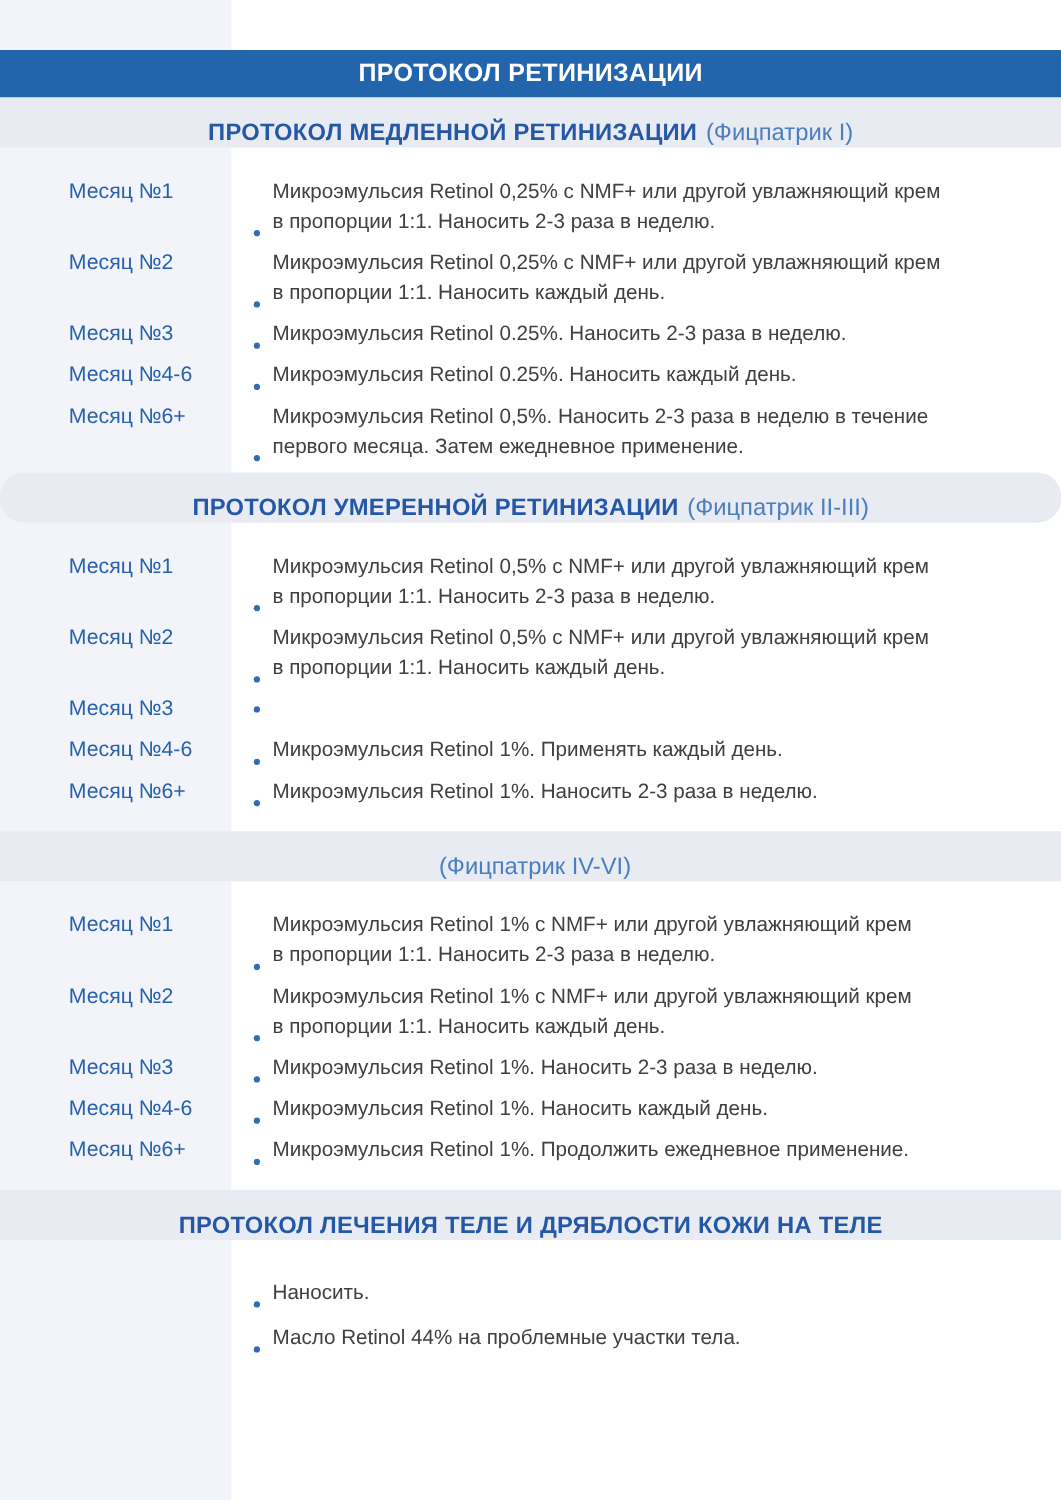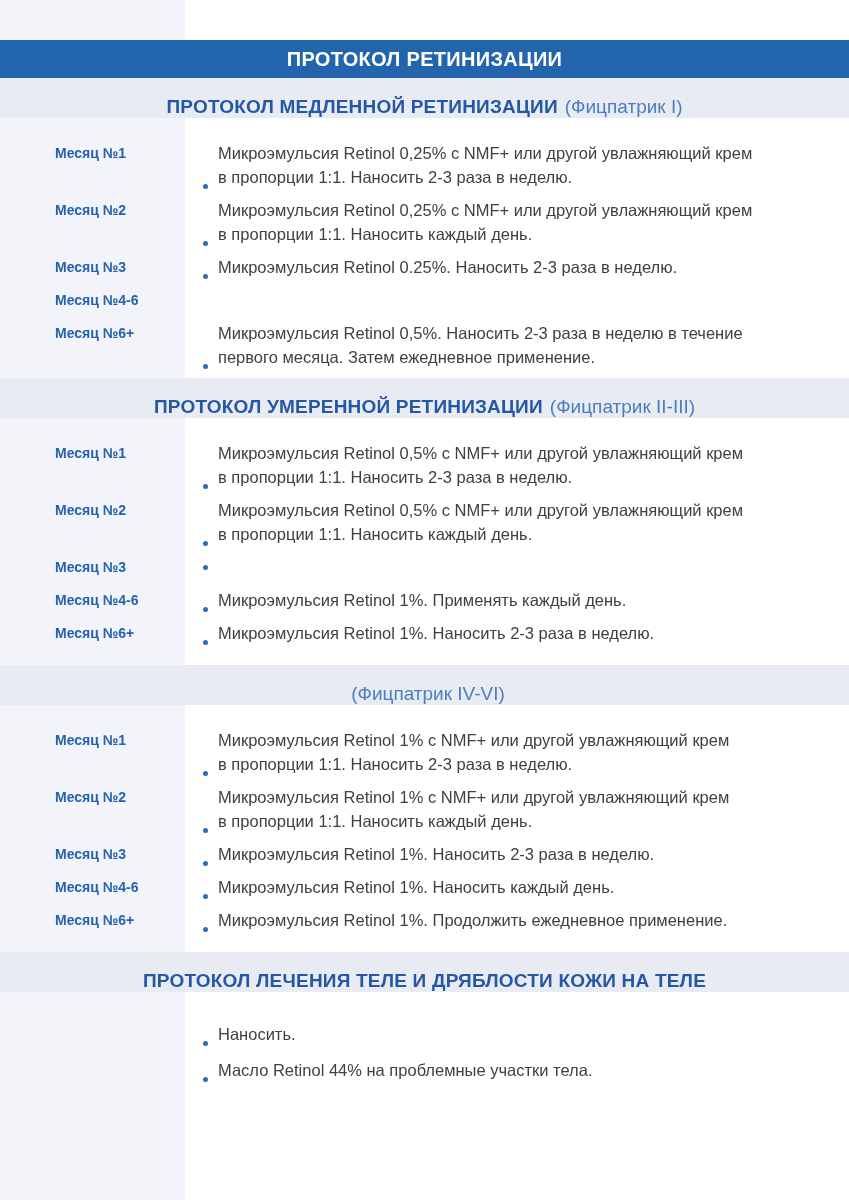--- a/index.html
+++ b/index.html
@@ -13,28 +13,28 @@
   .page{position:relative;width:849px;height:1200px;background:var(--page-bg);overflow:hidden;}
   .left-strip{position:absolute;left:0;top:0;width:185px;height:1200px;background:var(--left-strip);}
   .flow{position:relative;}
   .spacer-top{height:40px;}
   .main-header{height:38px;background:var(--header-bg);display:flex;align-items:center;justify-content:center;}
   .main-header .t{color:var(--header-text);font-weight:bold;font-size:20px;letter-spacing:.3px;}
   .section-bar{height:40px;background:var(--section-bar-bg);display:flex;align-items:flex-end;justify-content:center;}
   .section-bar .st{color:var(--section-title);font-weight:bold;font-size:19px;letter-spacing:.2px;}
   .section-bar .ss{color:var(--section-subtitle);font-weight:normal;font-size:19px;margin-left:7px;}
   .section-bar .ss:empty{margin-left:0;}
-  .bar-m1{margin-top:8px;}
+  .bar-m1{margin-top:8px;border-radius:19px;}
   .bar-m2{margin-top:20px;}
   .rows{margin-top:23px;}
   .rows.rows-last{margin-top:30px;}
   .row{display:flex;align-items:flex-start;margin-bottom:9px;}
   .rows-last .row{margin-bottom:12px;}
   .row .label{flex:0 0 185px;box-sizing:border-box;padding-left:55px;color:var(--month-label);
-    font-weight:bold;font-size:14px;line-height:24px;}
+    font-weight:normal;font-size:17px;line-height:24px;}
   .row .item{display:flex;align-items:flex-end;padding-left:18px;padding-right:30px;}
   .dot{flex:0 0 5px;width:5px;height:5px;border-radius:50%;background:var(--bullet);margin:10px 10px 0 0;}
   .txt{color:var(--body-text);font-size:16.5px;line-height:24px;white-space:pre-line;}
 </style>
 </head>
 <body>
 
 <div class="page">
   <div class="left-strip"></div>
   <div class="flow">
@@ -67,20 +67,24 @@
       </div>
       <div class="row">
         <div class="label">Месяц №3</div>
         <div class="item">
           <span class="dot"></span>
           <div class="txt">Микроэмульсия Retinol 0.25%. Наносить 2-3 раза в неделю.</div>
         </div>
       </div>
       <div class="row">
         <div class="label">Месяц №4-6</div>
+        <div class="item">
+          <span class="dot"></span>
+          <div class="txt">Микроэмульсия Retinol 0.25%. Наносить каждый день.</div>
+        </div>
       </div>
       <div class="row">
         <div class="label">Месяц №6+</div>
         <div class="item">
           <span class="dot"></span>
           <div class="txt">Микроэмульсия Retinol 0,5%. Наносить 2-3 раза в неделю в течение
 первого месяца. Затем ежедневное применение.</div>
         </div>
       </div>
     </div>

